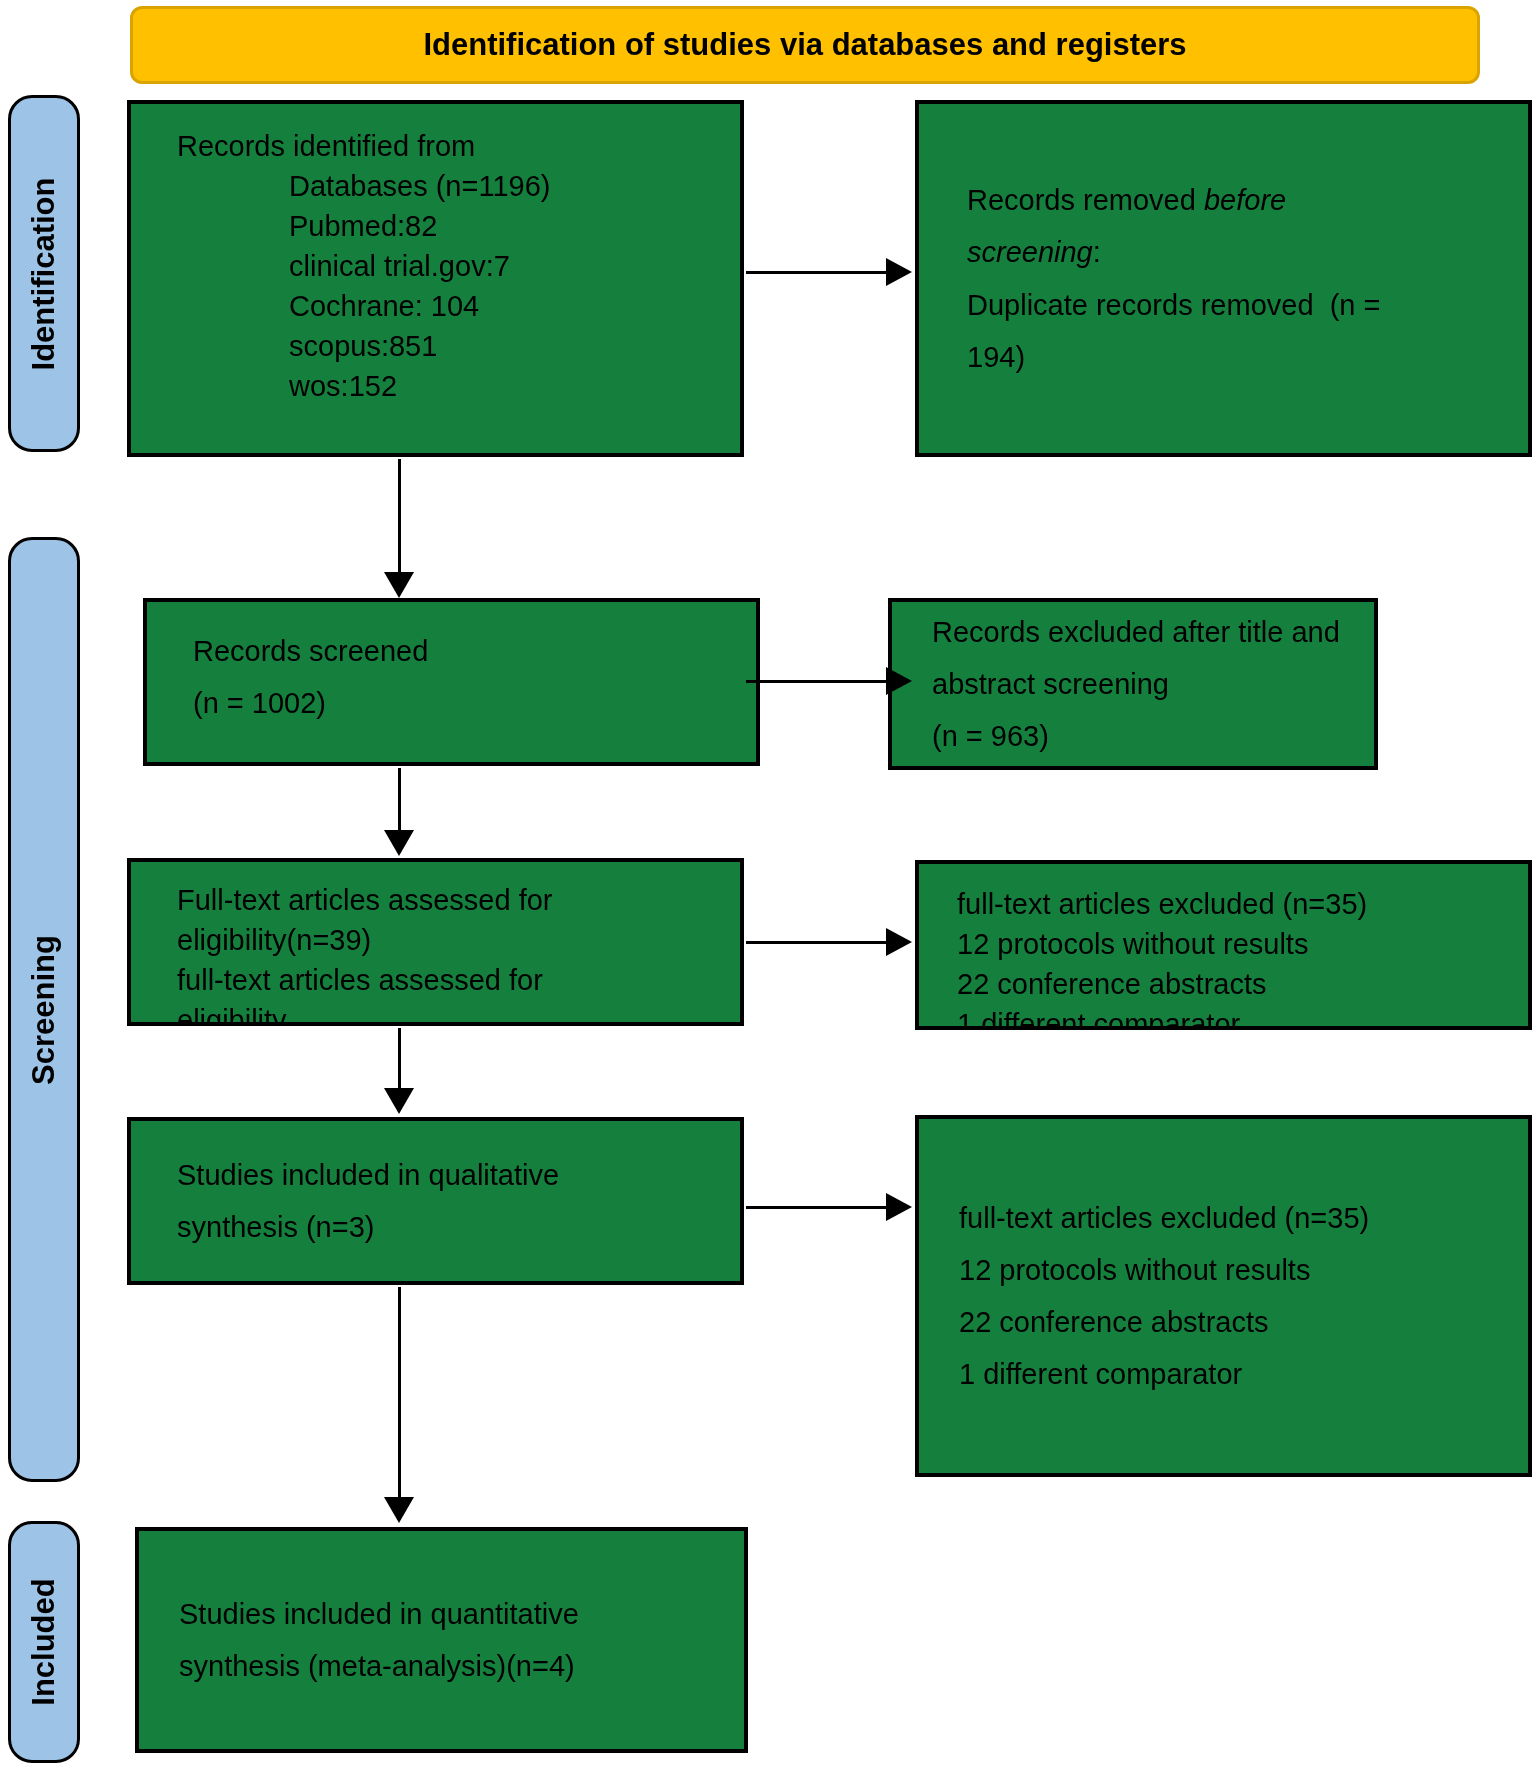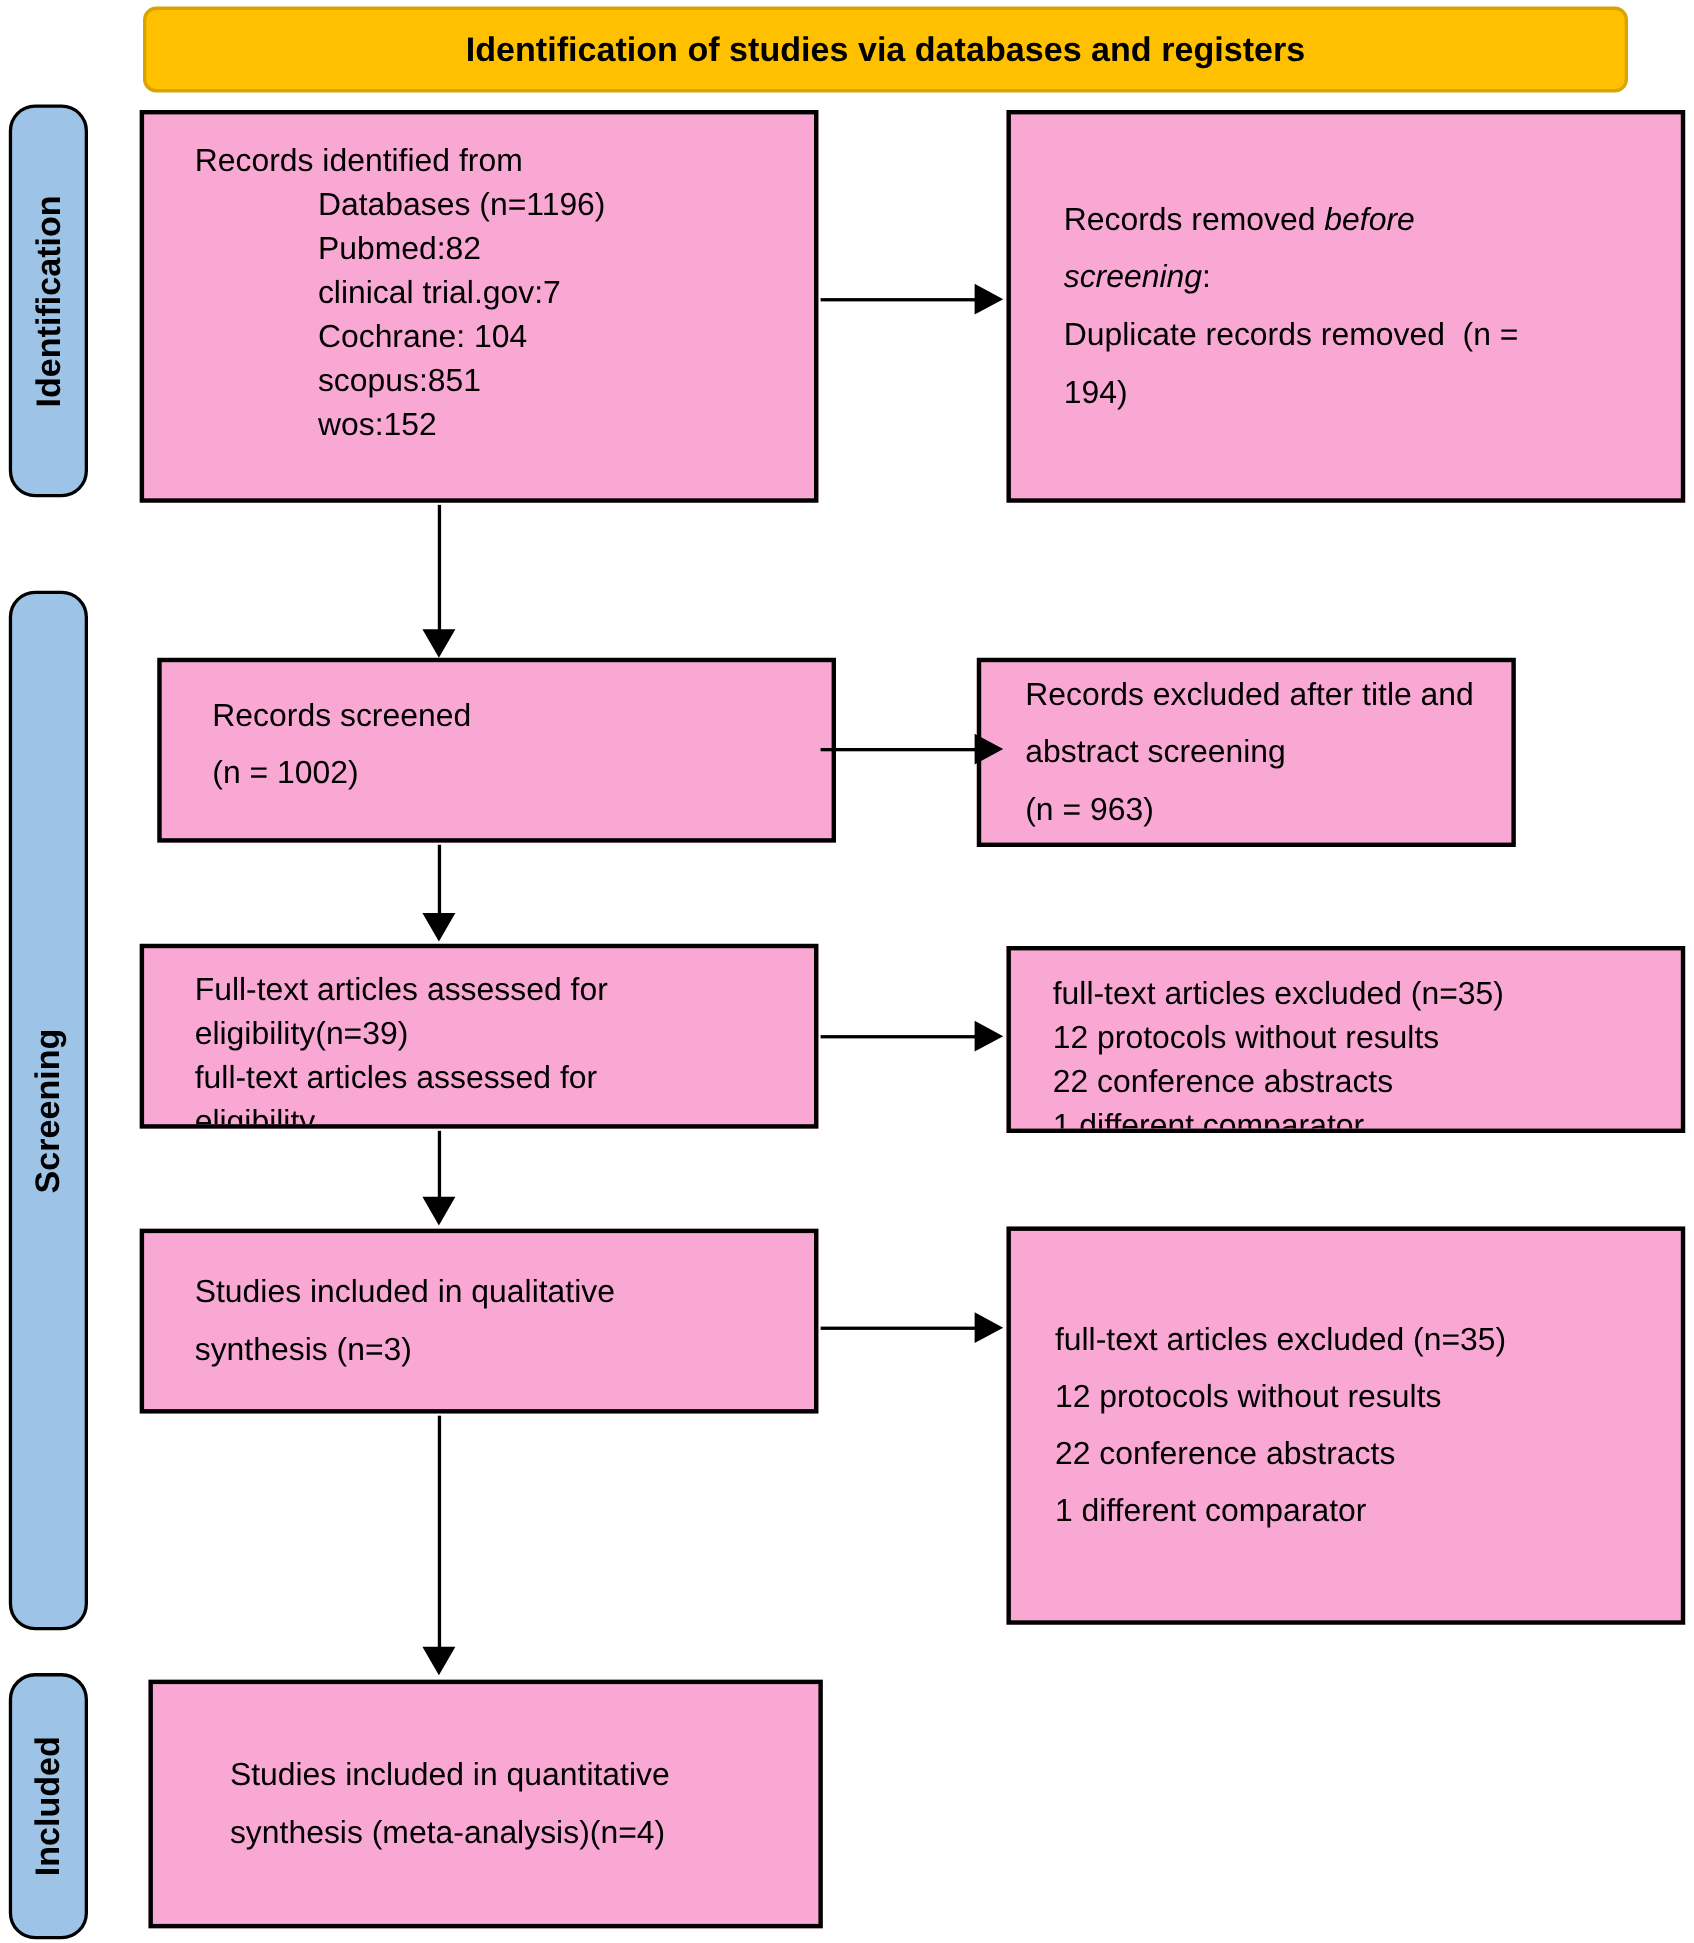--- a/index.html
+++ b/index.html
@@ -25,32 +25,32 @@
   }
   .stage span {
     transform:rotate(-90deg); white-space:nowrap;
     font-size:31px; font-weight:bold;
   }
   #stage-identification { top:95px;  height:357px; }
   #stage-screening      { top:537px; height:945px; }
   #stage-included       { top:1521px;height:242px; }
   
   .fbox {
-    position:absolute; background:#f9a8d4; border:4px solid #000;
+    position:absolute; background:#15803d; border:4px solid #000;
     box-sizing:border-box; overflow:hidden;
     font-size:29px; line-height:1.38;
   }
   .fbox .line { white-space:pre-wrap; }
   .vcenter { display:flex; flex-direction:column; justify-content:center;gap:12px; }
   #box-records-identified { left:127px; top:100px;  width:617px; height:357px; padding:22px 16px 0 46px; }
   #box-records-identified .indent { margin-left:112px; }
   #box-records-screened   { left:143px; top:598px;  width:617px; height:168px; padding:0 16px 10px 46px; }
   #box-fulltext-assessed  { left:127px; top:858px;  width:617px; height:168px; padding:18px 16px 0 46px; }
   #box-qualitative        { left:127px; top:1117px; width:617px; height:168px; padding:0 16px 0 46px; }
-  #box-quantitative       { left:135px; top:1527px; width:613px; height:226px; padding:0 16px 0 70px; }
+  #box-quantitative       { left:135px; top:1527px; width:613px; height:226px; padding:0 16px 0 40px; }
   #box-records-removed    { left:915px; top:100px;  width:617px; height:357px; padding:0 16px 0 48px; }
   #box-records-excluded   { left:888px; top:598px;  width:490px; height:172px; padding:0 16px 0 40px; }
   #box-fulltext-excluded1 { left:915px; top:860px;  width:617px; height:170px; padding:20px 16px 0 38px; }
   #box-fulltext-excluded2 { left:915px; top:1115px; width:617px; height:362px; padding:0 16px 0 40px; }
   
   .vline { position:absolute; width:3px; background:#000; }
   .hline { position:absolute; height:3px; background:#000; }
   .head-down {
     position:absolute; width:0; height:0;
     border-left:15px solid transparent; border-right:15px solid transparent;

